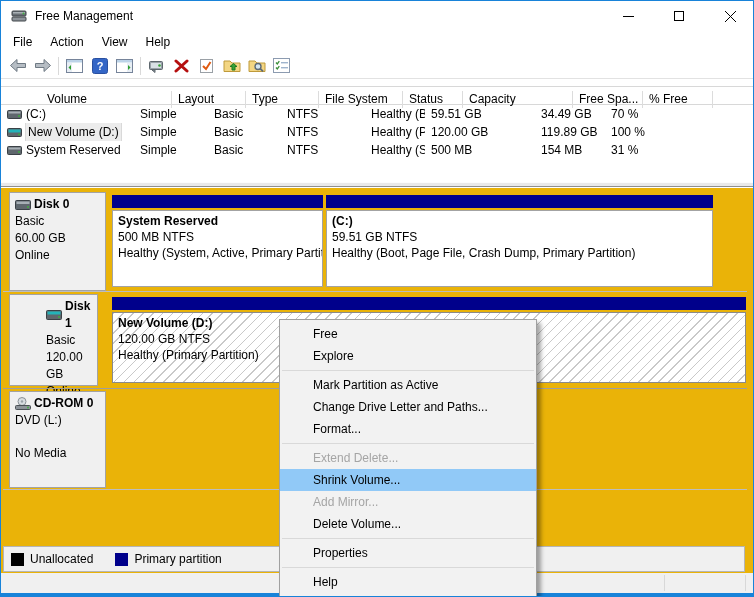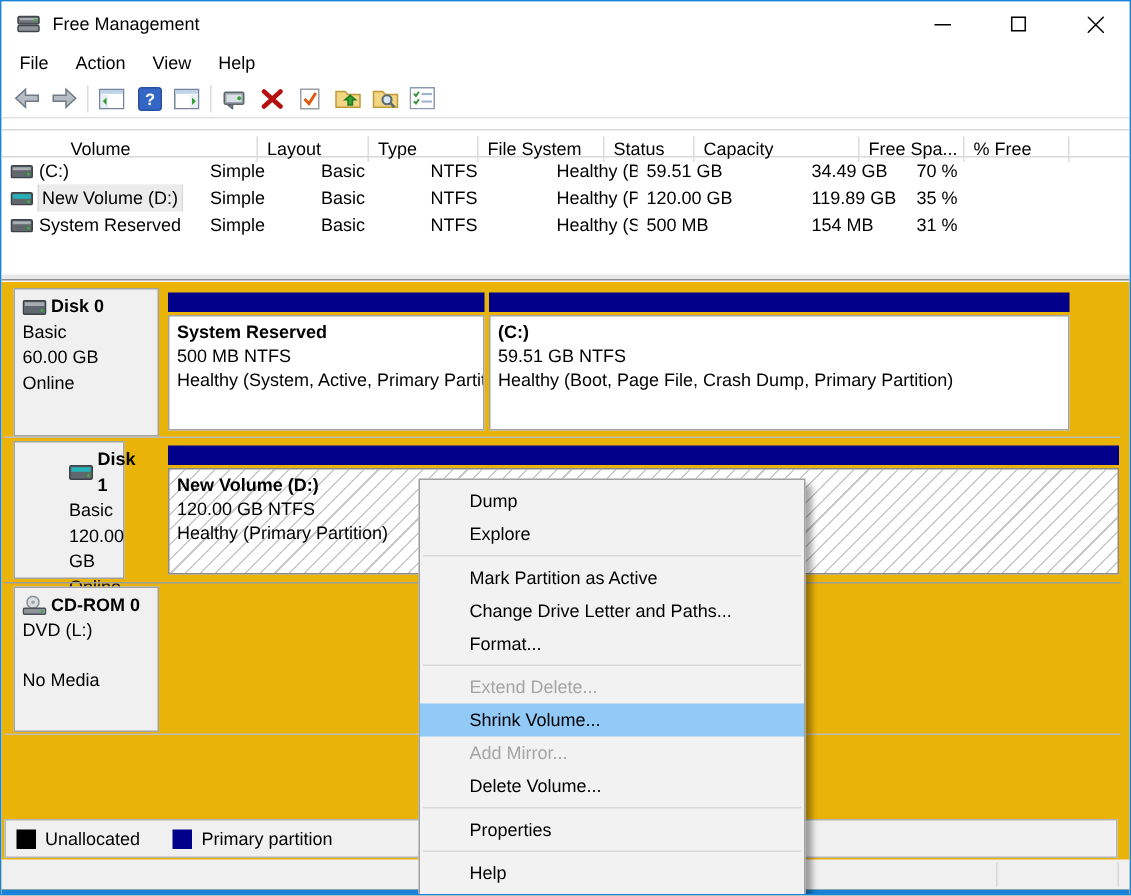--- a/index.html
+++ b/index.html
@@ -223,21 +223,21 @@
             <circle cx="12" cy="6.5" r="1" fill="#3fae3f"></circle>
           </svg>
         <span class="vol-sel">New Volume (D:)</span>
       </span>
       <span class="lv-cell" style="left:133px;width:74px;">Simple</span>
       <span class="lv-cell" style="left:207px;width:73px;">Basic</span>
       <span class="lv-cell" style="left:280px;width:84px;">NTFS</span>
       <span class="lv-cell" style="left:364px;width:60px;">Healthy (P...</span>
       <span class="lv-cell" style="left:424px;width:110px;">120.00 GB</span>
       <span class="lv-cell" style="left:534px;width:70px;">119.89 GB</span>
-      <span class="lv-cell" style="left:604px;width:70px;">35 %</span>
+      <span class="lv-cell" style="left:604px;width:70px;">100 %</span>
     </div>
 
     <div class="lv-row" style="top:61px;">
       <span class="lv-cell vol-cell" style="left:2px;width:131px;">
         <svg width="15" height="9">
             <rect x="0.5" y="0.5" width="14" height="8" rx="1" fill="#5f676d" stroke="#3b4146"></rect>
             <rect x="1.5" y="1.5" width="12" height="2" fill="#a7afb5"></rect>
             <circle cx="12" cy="6" r="1" fill="#3fae3f"></circle>
           </svg>
         <span>System Reserved</span>
@@ -280,21 +280,21 @@
     <div class="abs partition" style="left:325px;top:7px;width:387px;height:92px;">
       <div class="part-bar"></div>
       <div class="part-body">
         <div class="b">(C:)</div>
         <div>59.51 GB NTFS</div>
         <div>Healthy (Boot, Page File, Crash Dump, Primary Partition)</div>
       </div>
     </div>
     <div class="abs rowline" style="left:2px;top:103px;width:744px;"></div>
 
-    <div class="abs disk-label" style="left:8px;top:106px;width:74px;height:92px;padding-left:36px;">
+    <div class="abs disk-label" style="left:8px;top:106px;width:89px;height:92px;padding-left:36px;">
       <div class="disk-title">
         <svg width="16" height="10">
             <rect x="0.5" y="0.5" width="15" height="9" rx="1" fill="#5f676d" stroke="#3b4146"></rect>
             <rect x="1.5" y="1.5" width="13" height="3" fill="#23b3b9"></rect>
             <circle cx="13" cy="7" r="1" fill="#3fae3f"></circle>
           </svg>
         <span>Disk 1</span>
       </div>
       <div>Basic</div>
       <div>120.00 GB</div>
@@ -333,21 +333,21 @@
     <span class="legend-label">Primary partition</span>
   </div>
 
   <div class="abs statusstrip">
     <span class="status-vline" style="left:663px;"></span>
     <span class="status-vline" style="left:744px;"></span>
   </div>
   <div class="abs bottomband"></div>
 
   <div class="abs context-menu">
-    <div class="menu-item">Dump</div>
+    <div class="menu-item">Free</div>
     <div class="menu-item">Explore</div>
     <div class="menu-sep"></div>
     <div class="menu-item">Mark Partition as Active</div>
     <div class="menu-item">Change Drive Letter and Paths...</div>
     <div class="menu-item">Format...</div>
     <div class="menu-sep"></div>
     <div class="menu-item disabled">Extend Delete...</div>
     <div class="menu-item highlighted">Shrink Volume...</div>
     <div class="menu-item disabled">Add Mirror...</div>
     <div class="menu-item">Delete Volume...</div>

